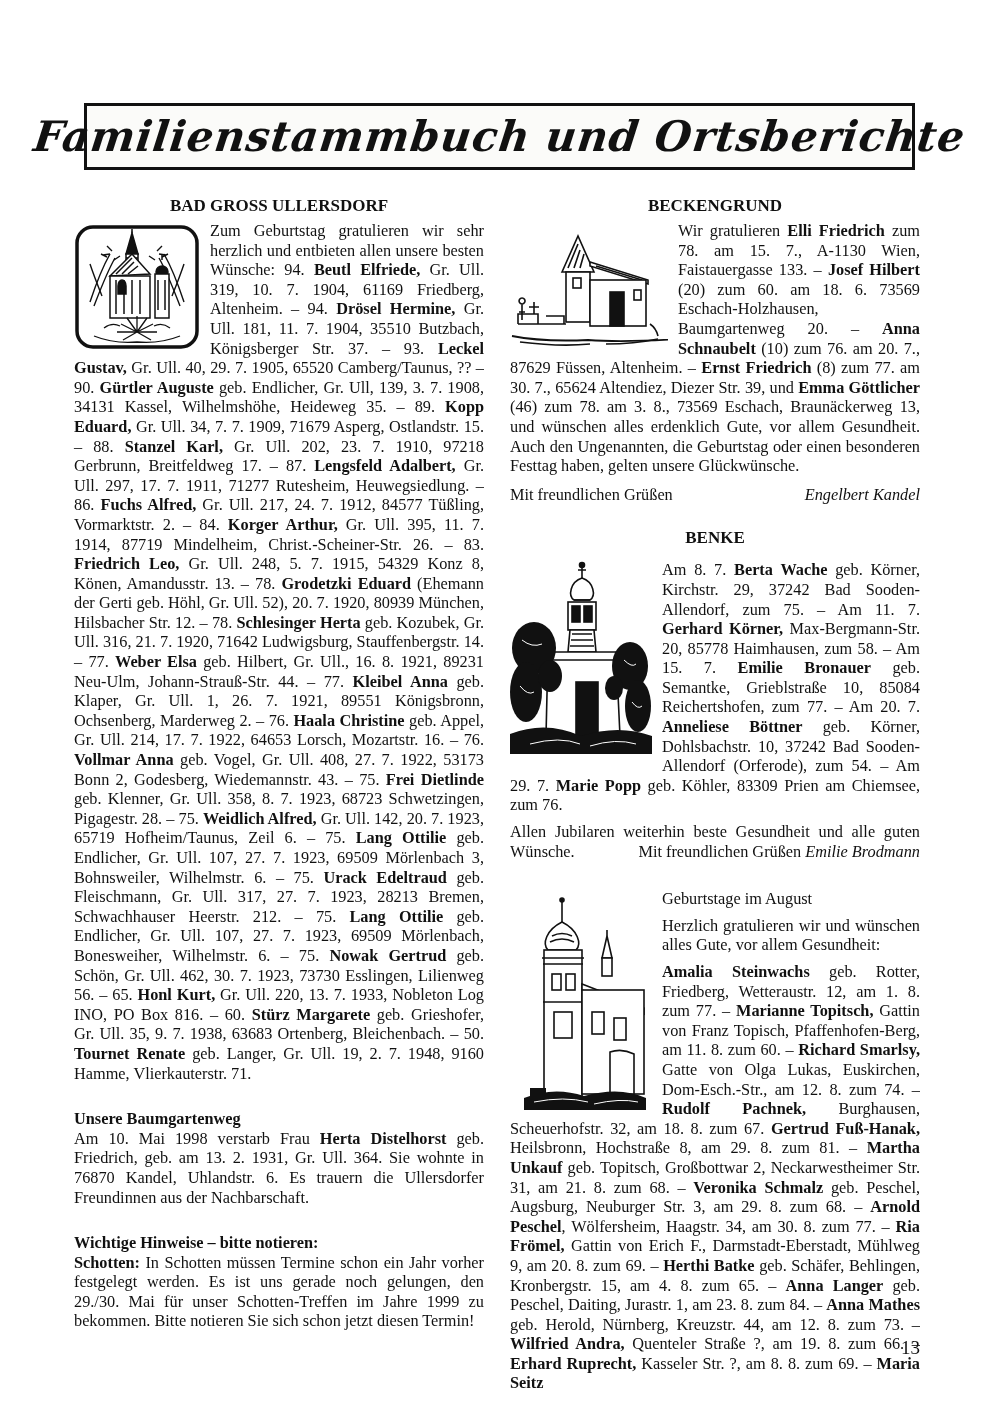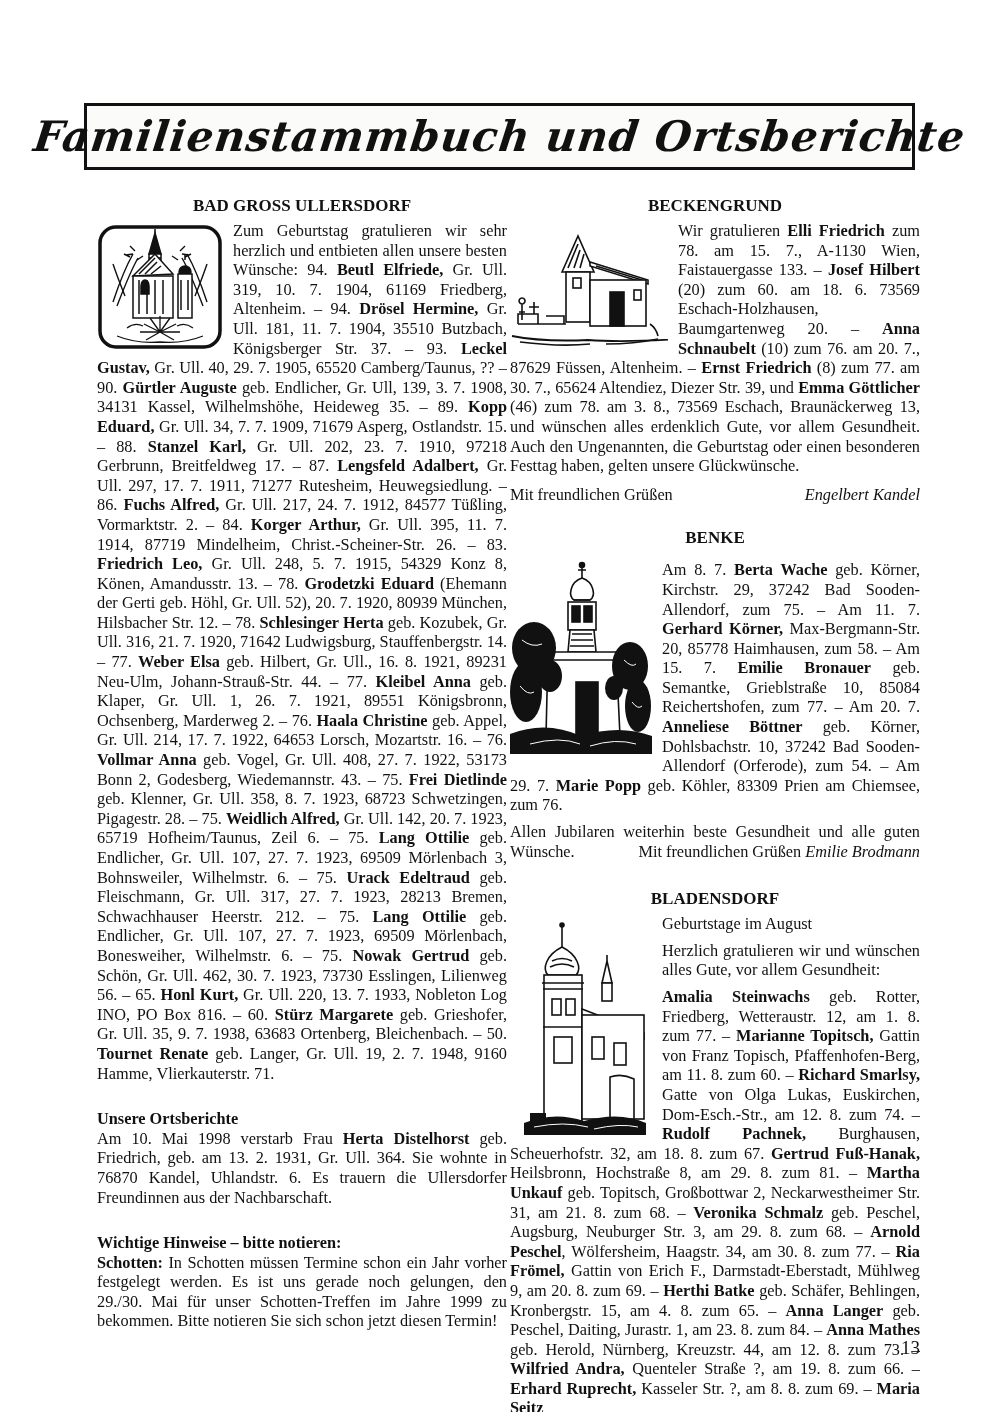--- a/index.html
+++ b/index.html
@@ -6,21 +6,21 @@
   .page{position:relative;width:1000px;height:1412px;background:#ffffff;color:#111;
         font-family:"Liberation Serif",serif;overflow:hidden;}
   .masthead{position:absolute;left:84px;top:103px;width:831px;height:67px;
         border:3px solid #111;box-sizing:border-box;background:#fbfbf9;
         display:flex;align-items:center;justify-content:center;}
   .script{font-family:"DejaVu Serif",serif;font-style:italic;font-weight:bold;
         transform:skewX(-7deg);letter-spacing:1px;white-space:nowrap;}
   .masthead .script{font-size:42px;}
   .col{position:absolute;top:196px;width:410px;font-size:16.3px;line-height:19.6px;
         text-align:justify;}
-  .col-left{left:97px;}
+  .col-left{left:74px;}
   .col-right{left:510px;}
   h3.sec{font-size:17px;line-height:20px;text-align:center;margin:0 0 5px 0;font-weight:bold;}
   p{margin:0;}
   .b{font-weight:bold;}
   .i{font-style:italic;}
   .img-left{float:left;margin:3px 10px 2px 0;}
   .gap-lg{height:26px;}
   .gap-sm{height:7px;}
   .subhead{font-weight:bold;text-align:left;}
   .sigrow{display:flex;justify-content:space-between;margin-top:9px;}
@@ -82,21 +82,21 @@
         <g stroke="#111" stroke-width="1.3" fill="none">
           <path d="M63 108 l-16 -8 M63 108 l-10 -14 M63 108 l0 -16 M63 108 l10 -14 M63 108 l16 -8"></path>
           <path d="M63 108 l-20 0 M63 108 l20 0 M63 108 l-14 8 M63 108 l14 8"></path>
           <path d="M30 104 q8 -6 16 -2 M96 104 q-8 -6 -16 -2"></path>
           <path d="M20 112 q20 8 43 6 q23 2 43 -6"></path>
         </g>
       </svg><span><span>Zum Geburtstag gratulieren wir sehr herzlich und entbieten allen unsere besten Wünsche: 94. </span><span class="b">Beutl Elfriede,</span><span> Gr. Ull. 319, 10. 7. 1904, 61169 Friedberg, Altenheim. – 94. </span><span class="b">Drösel Hermine,</span><span> Gr. Ull. 181, 11. 7. 1904, 35510 Butzbach, Königsberger Str. 37. – 93. </span><span class="b">Leckel Gustav,</span><span> Gr. Ull. 40, 29. 7. 1905, 65520 Camberg/Taunus, ?? – 90. </span><span class="b">Gürtler Auguste</span><span> geb. Endlicher, Gr. Ull, 139, 3. 7. 1908, 34131 Kassel, Wilhelmshöhe, Heideweg 35. – 89. </span><span class="b">Kopp Eduard,</span><span> Gr. Ull. 34, 7. 7. 1909, 71679 Asperg, Ostlandstr. 15. – 88. </span><span class="b">Stanzel Karl,</span><span> Gr. Ull. 202, 23. 7. 1910, 97218 Gerbrunn, Breitfeldweg 17. – 87. </span><span class="b">Lengsfeld Adalbert,</span><span> Gr. Ull. 297, 17. 7. 1911, 71277 Rutesheim, Heuwegsiedlung. – 86. </span><span class="b">Fuchs Alfred,</span><span> Gr. Ull. 217, 24. 7. 1912, 84577 Tüßling, Vormarktstr. 2. – 84. </span><span class="b">Korger Arthur,</span><span> Gr. Ull. 395, 11. 7. 1914, 87719 Mindelheim, Christ.-Scheiner-Str. 26. – 83. </span><span class="b">Friedrich Leo,</span><span> Gr. Ull. 248, 5. 7. 1915, 54329 Konz 8, Könen, Amandusstr. 13. – 78. </span><span class="b">Grodetzki Eduard</span><span> (Ehemann der Gerti geb. Höhl, Gr. Ull. 52), 20. 7. 1920, 80939 München, Hilsbacher Str. 12. – 78. </span><span class="b">Schlesinger Herta</span><span> geb. Kozubek, Gr. Ull. 316, 21. 7. 1920, 71642 Ludwigsburg, Stauffenbergstr. 14. – 77. </span><span class="b">Weber Elsa</span><span> geb. Hilbert, Gr. Ull., 16. 8. 1921, 89231 Neu-Ulm, Johann-Strauß-Str. 44. – 77. </span><span class="b">Kleibel Anna</span><span> geb. Klaper, Gr. Ull. 1, 26. 7. 1921, 89551 Königsbronn, Ochsenberg, Marderweg 2. – 76. </span><span class="b">Haala Christine</span><span> geb. Appel, Gr. Ull. 214, 17. 7. 1922, 64653 Lorsch, Mozartstr. 16. – 76. </span><span class="b">Vollmar Anna</span><span> geb. Vogel, Gr. Ull. 408, 27. 7. 1922, 53173 Bonn 2, Godesberg, Wiedemannstr. 43. – 75. </span><span class="b">Frei Dietlinde</span><span> geb. Klenner, Gr. Ull. 358, 8. 7. 1923, 68723 Schwetzingen, Pigagestr. 28. – 75. </span><span class="b">Weidlich Alfred,</span><span> Gr. Ull. 142, 20. 7. 1923, 65719 Hofheim/Taunus, Zeil 6. – 75. </span><span class="b">Lang Ottilie</span><span> geb. Endlicher, Gr. Ull. 107, 27. 7. 1923, 69509 Mörlenbach 3, Bohnsweiler, Wilhelmstr. 6. – 75. </span><span class="b">Urack Edeltraud</span><span> geb. Fleischmann, Gr. Ull. 317, 27. 7. 1923, 28213 Bremen, Schwachhauser Heerstr. 212. – 75. </span><span class="b">Lang Ottilie</span><span> geb. Endlicher, Gr. Ull. 107, 27. 7. 1923, 69509 Mörlenbach, Bonesweiher, Wilhelmstr. 6. – 75. </span><span class="b">Nowak Gertrud</span><span> geb. Schön, Gr. Ull. 462, 30. 7. 1923, 73730 Esslingen, Lilienweg 56. – 65. </span><span class="b">Honl Kurt,</span><span> Gr. Ull. 220, 13. 7. 1933, Nobleton Log INO, PO Box 816. – 60. </span><span class="b">Stürz Margarete</span><span> geb. Grieshofer, Gr. Ull. 35, 9. 7. 1938, 63683 Ortenberg, Bleichenbach. – 50. </span><span class="b">Tournet Renate</span><span> geb. Langer, Gr. Ull. 19, 2. 7. 1948, 9160 Hamme, Vlierkauterstr. 71.</span></span>
     </p>
 
     <div class="gap-lg"></div>
-    <p class="subhead">Unsere Ortsberichte</p>
+    <p class="subhead">Unsere Baumgartenweg</p>
     <p><span><span>Am 10. Mai 1998 verstarb Frau </span><span class="b">Herta Distelhorst</span><span> geb. Friedrich, geb. am 13. 2. 1931, Gr. Ull. 364. Sie wohnte in 76870 Kandel, Uhlandstr. 6. Es trauern die Ullersdorfer Freundinnen aus der Nachbarschaft.</span></span></p>
 
     <div class="gap-lg"></div>
     <p class="subhead">Wichtige Hinweise – bitte notieren:</p>
     <p><span><span class="b">Schotten:</span><span> In Schotten müssen Termine schon ein Jahr vorher festgelegt werden. Es ist uns gerade noch gelungen, den 29./30. Mai für unser Schotten-Treffen im Jahre 1999 zu bekommen. Bitte notieren Sie sich schon jetzt diesen Termin!</span></span></p>
 
   </div>
 
   <div class="col col-right">
     <h3 class="sec">BECKENGRUND</h3>
@@ -177,21 +177,20 @@
         <span>Allen Jubilaren weiterhin beste Gesundheit und alle guten Wünsche.</span>
         <span class="sig-right-inline">
           <span>Mit freundlichen Grüßen</span>
           <span> </span>
           <span class="i">Emilie Brodmann</span>
         </span>
       </p>
     </div>
 
     <div style="height:28px;clear:both;"></div>
-    <h3 class="sec">BLADENSDORF</h3>
     <div>
       <svg class="img-left" width="142" height="218" viewBox="0 0 142 218" aria-label="baroque-church-tower-drawing">
         <g stroke="#111" fill="#fff" stroke-width="1.6">
 
           <path d="M52 34 L52 8" fill="none"></path>
           <circle cx="52" cy="8" r="2" fill="#111"></circle>
 
           <path d="M52 30 C36 38 32 52 38 58 L66 58 C72 52 68 38 52 30 Z" fill="#fff"></path>
           <path d="M40 50 q12 -6 24 0 M42 44 q10 -5 20 0" fill="none"></path>
 

